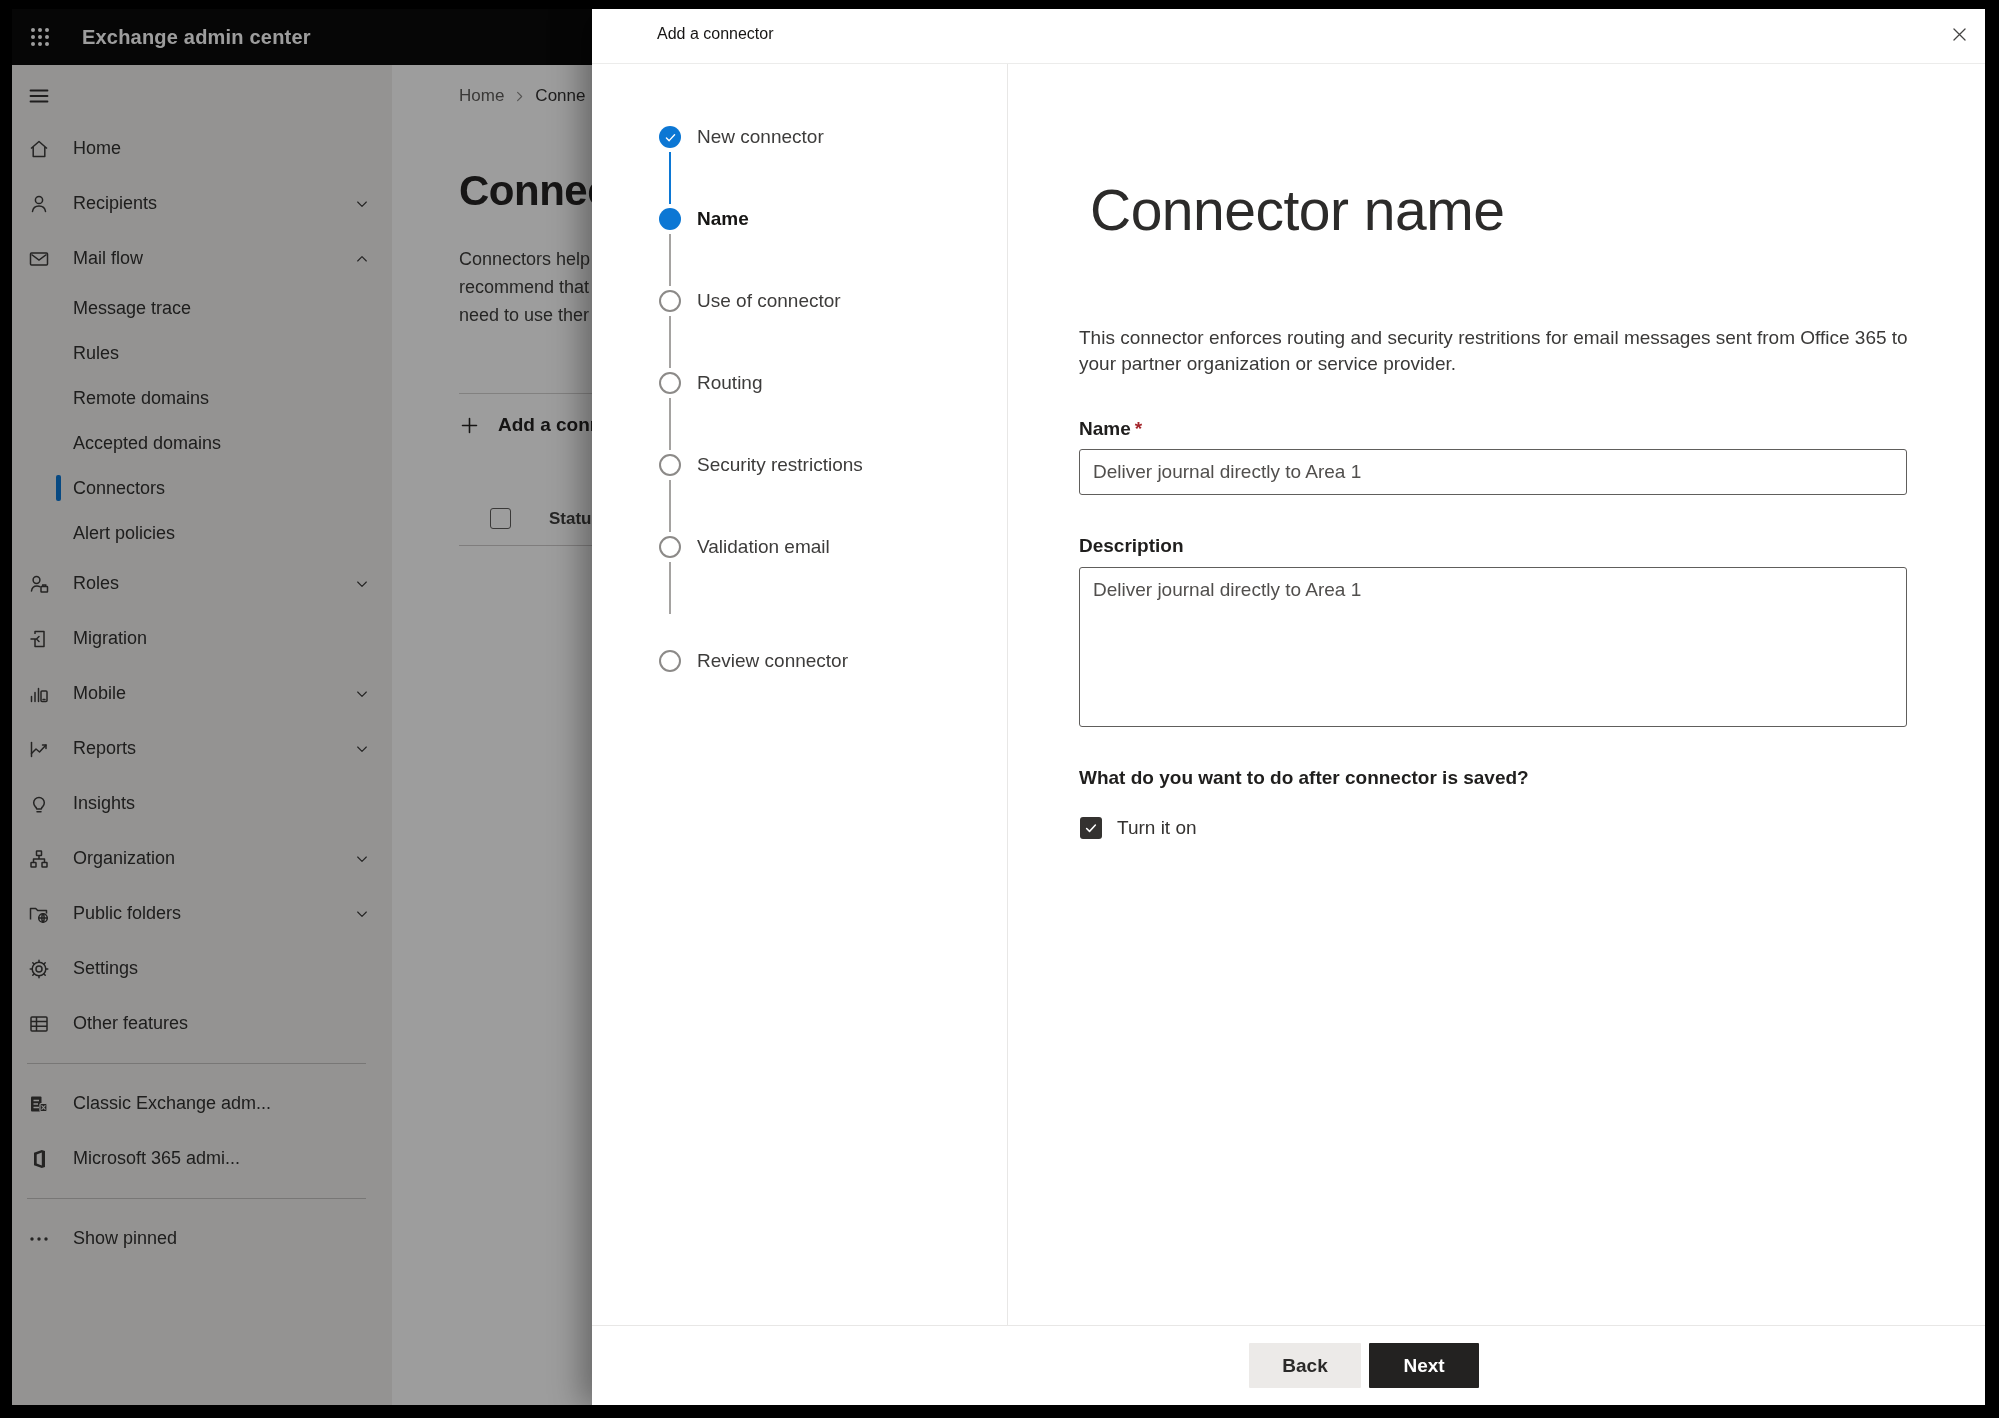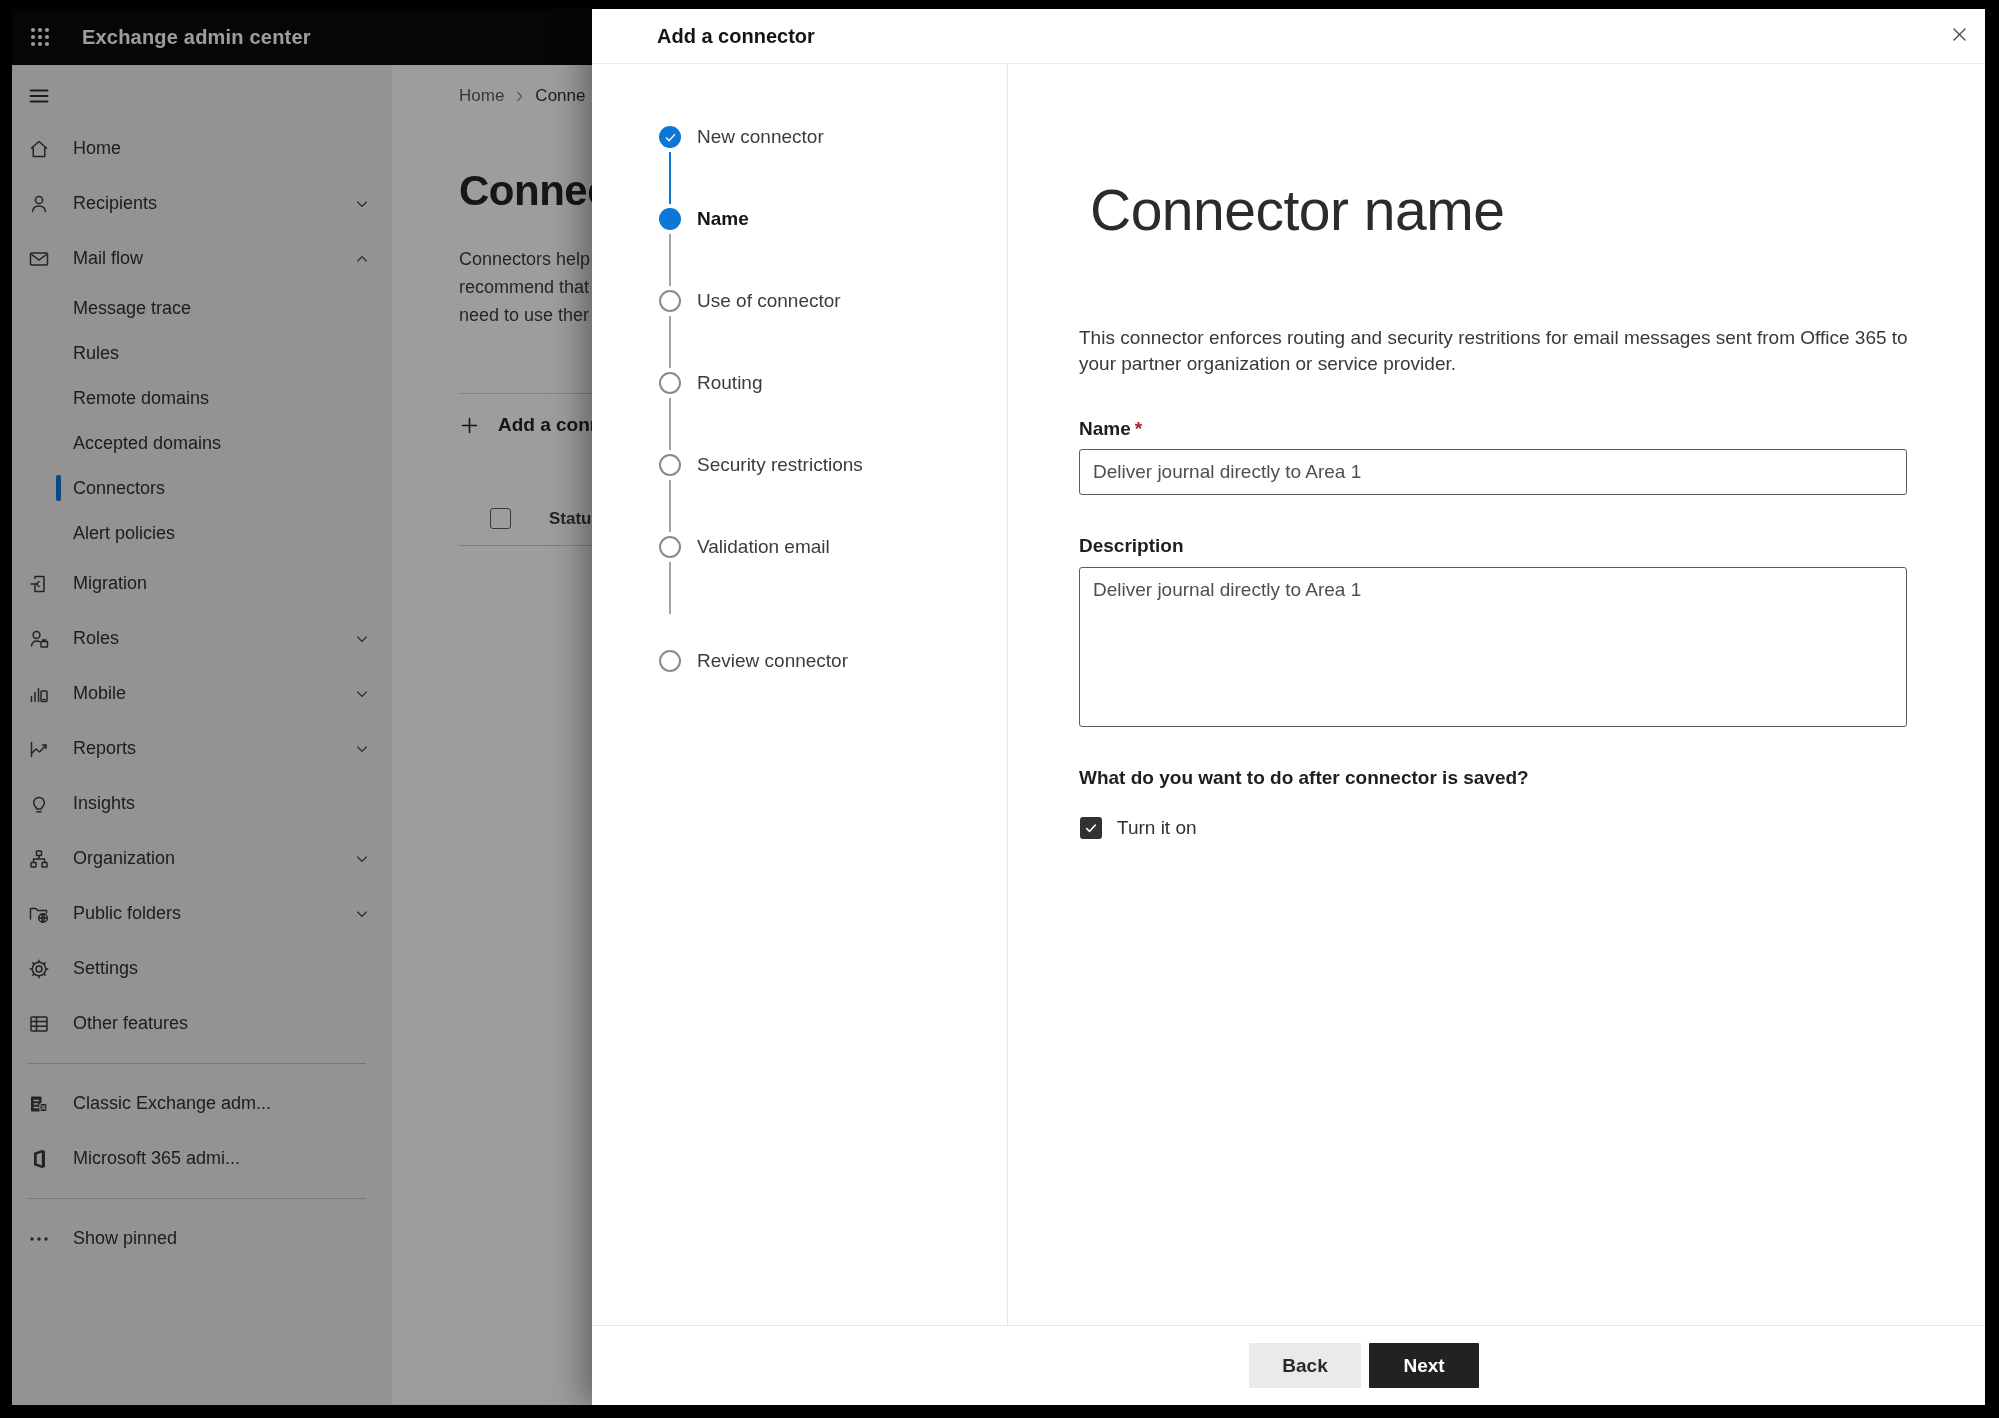--- a/index.html
+++ b/index.html
@@ -47,21 +47,21 @@
   .tbl-check{position:absolute;left:98px;top:2px;width:21px;height:21px;border:1.5px solid #5f5d5b;border-radius:3px;background:transparent;cursor:pointer;}
   .tbl-status{position:absolute;left:157px;top:3px;font-size:17px;font-weight:600;color:#3f3e3d;white-space:nowrap;}
   .page-divider2{position:absolute;left:67px;top:480px;width:900px;height:1px;background:#cecccb;}
 
   
   .dim{position:absolute;inset:0;background:rgba(0,0,0,0.385);z-index:5;}
 
   
   .panel{position:absolute;left:580px;top:0;right:0;bottom:0;background:#ffffff;z-index:10;
     box-shadow:-10px 0 30px rgba(0,0,0,.35);}
-  .panel-header-title{position:absolute;left:65px;top:16px;font-size:20px;font-weight:700;color:#161514;}
+  .panel-header-title{position:absolute;left:65px;top:16px;font-size:16px;font-weight:400;color:#161514;}
   .panel-header-divider{position:absolute;left:0;right:0;top:54px;height:1px;background:#ececeb;}
   .close-btn{position:absolute;top:11px;right:12px;width:28px;height:28px;display:flex;align-items:center;
     justify-content:center;color:#454443;cursor:pointer;background:none;border:none;}
   .close-btn .icon16{width:19px;height:19px;}
 
   
   .wizard{position:absolute;left:0;top:54px;width:415px;bottom:81px;}
   .v-divider{position:absolute;left:415px;top:55px;height:1261px;width:1px;background:#e8e7e6;}
   .step{position:absolute;left:0;right:10px;height:24px;cursor:pointer;text-decoration:underline;}
   .step-circle{position:absolute;left:67px;top:1px;width:22px;height:22px;border-radius:50%;
@@ -313,38 +313,38 @@
 
   </div>
         <div class="nav-item sub">
 
     <span class="nav-label">Alert policies</span>
 
   </div>
         <div class="nav-item">
     <span class="nav-icon">
             <svg class="icon24">
+              <use href="#sym-roles-icon"></use>
+            </svg>
+          </span>
+    <span class="nav-label">Roles</span>
+    <span class="nav-chevron">
+            <svg class="icon16">
+              <use href="#sym-chevron-down-icon"></use>
+            </svg>
+          </span>
+  </div>
+        <div class="nav-item">
+    <span class="nav-icon">
+            <svg class="icon24">
               <use href="#sym-migration-icon"></use>
             </svg>
           </span>
     <span class="nav-label">Migration</span>
 
-  </div>
-        <div class="nav-item">
-    <span class="nav-icon">
-            <svg class="icon24">
-              <use href="#sym-roles-icon"></use>
-            </svg>
-          </span>
-    <span class="nav-label">Roles</span>
-    <span class="nav-chevron">
-            <svg class="icon16">
-              <use href="#sym-chevron-down-icon"></use>
-            </svg>
-          </span>
   </div>
         <div class="nav-item">
     <span class="nav-icon">
             <svg class="icon24">
               <use href="#sym-mobile-icon"></use>
             </svg>
           </span>
     <span class="nav-label">Mobile</span>
     <span class="nav-chevron">
             <svg class="icon16">

